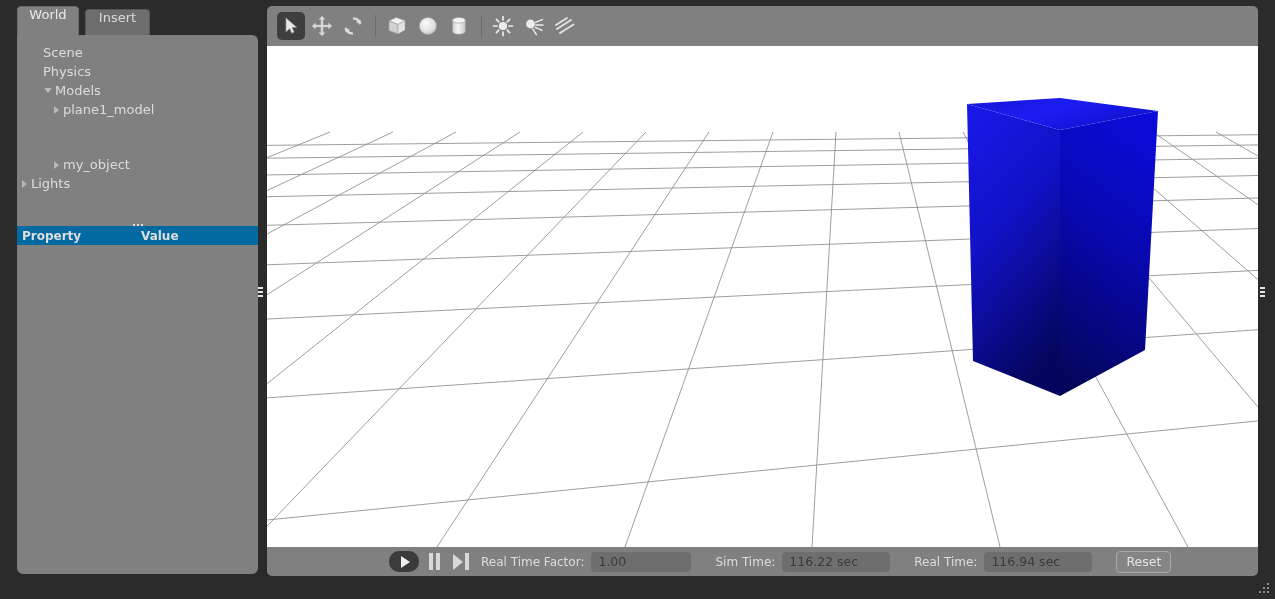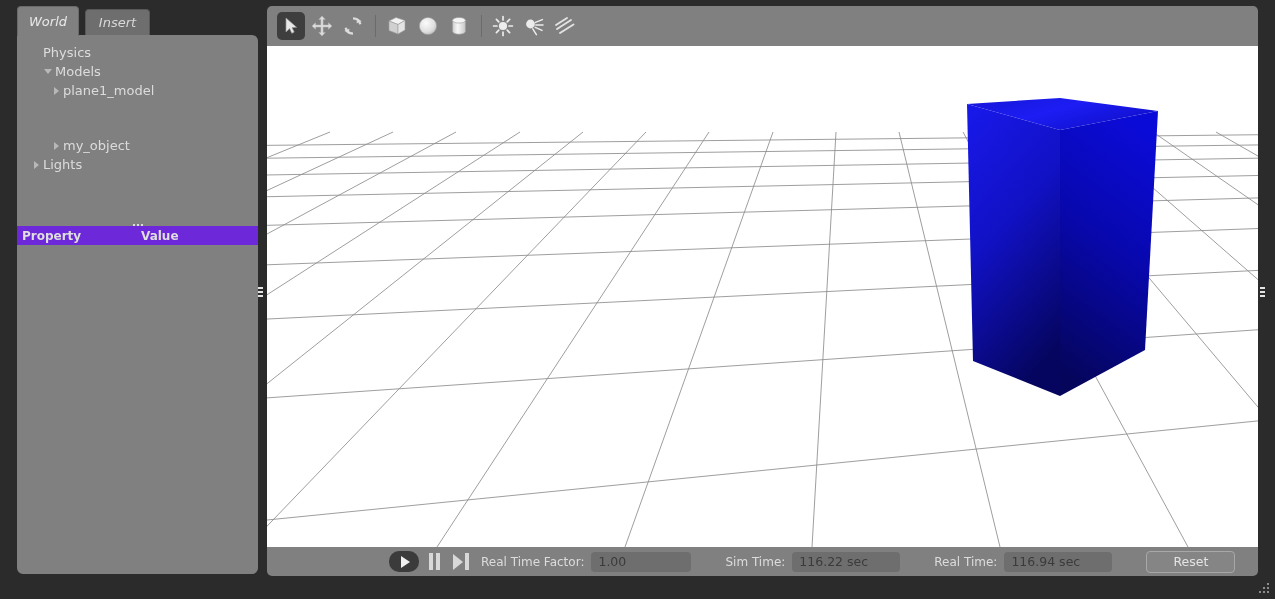--- a/index.html
+++ b/index.html
@@ -13,23 +13,22 @@
 
   
   #left-panel { position: absolute; left: 8px; top: 6px; width: 250px; height: 568px; }
 
   .tabbar { position: absolute; left: 0; top: 0; height: 29px; width: 250px; }
   .tab {
     position: absolute; top: 3px; height: 26px;
     background: #6e6e6e; border: 1px solid #585858; border-bottom: none;
     border-radius: 4px 4px 0 0;
     color: #d8d8d8; font-size: 13px;
-    display: flex; align-items: center; justify-content: center;
+    display: flex; align-items: flex-start; justify-content: center;
     cursor: pointer;
-    font-style: italic;
   }
   .tab.active {
     background: #808080; top: 0; height: 30px; z-index: 3;
     border-color: #6a6a6a; color: #e9e9e9;
   }
   #tab-world { left: 9px; width: 62px; }
   #tab-insert { left: 77px; width: 65px; }
 
   .panel-body {
     position: absolute; left: 9px; top: 29px; width: 241px; height: 539px;
@@ -60,21 +59,21 @@
   .mini-splitter-h {
     position: absolute; left: 0; right: 0; top: 186px; height: 9px;
     display: flex; align-items: center; justify-content: center; cursor: row-resize;
   }
   .mini-splitter-h span {
     display: block; width: 2px; height: 4px; background: #dddddd; margin: 0 1px;
   }
 
   .prop-header {
     position: absolute; left: 0; top: 191px; width: 241px; height: 19px;
-    background: #6d28d9; display: flex; align-items: center;
+    background: #0369a1; display: flex; align-items: center;
     color: #dfdfdf; font-size: 12px; font-weight: bold;
   }
   .prop-header .col1 { width: 124px; padding-left: 5px; }
   .prop-header .col2 { }
   .prop-list { position: absolute; left: 0; top: 210px; width: 241px; bottom: 0; }
 
   
   .vsplit {
     position: absolute; width: 8px; display: flex; flex-direction: column;
     align-items: center; justify-content: center; cursor: col-resize;
@@ -126,28 +125,28 @@
   .step-tri {
     width: 0; height: 0; border-left: 10px solid #d8d8d8;
     border-top: 8px solid transparent; border-bottom: 8px solid transparent;
   }
   .step-bar { width: 4px; height: 17px; background: #d8d8d8; }
 
   .tlabel { color: #dcdcdc; font-size: 12px; margin-right: 7px; white-space: nowrap; }
   .tfield {
     background: #6e6e6e; border-radius: 4px; height: 20px;
     color: #3b3b3b; font-size: 12.5px; display: flex; align-items: center;
-    padding: 0 7px; margin-right: 34px; white-space: nowrap;
+    padding: 0 7px; margin-right: 24px; white-space: nowrap;
   }
   #f-rtf { width: 100px; }
   #f-sim { width: 108px; text-align: center; }
   #f-real { width: 108px; }
   .reset-btn {
     background: #858585; border: 1px solid #a8a8a8; border-radius: 4px;
-    height: 22px; padding: 0 26px; color: #e4e4e4; font-size: 12.5px;
+    height: 22px; padding: 0 9px; color: #e4e4e4; font-size: 12.5px;
     display: flex; align-items: center; cursor: pointer;
   }
 
   
   #grip { position: absolute; right: 4px; bottom: 4px; width: 14px; height: 14px; cursor: nwse-resize; }
   #grip i { position: absolute; width: 2px; height: 2px; background: #8d8d8d; }
 </style>
 </head>
 <body>
 
@@ -161,41 +160,44 @@
       </div>
       <div id="tab-insert" class="tab">
         <span>Insert</span>
       </div>
     </div>
 
     <div class="panel-body">
 
       <div class="tree">
         <div class="tree-row" style="padding-left:26px;">
+          <span class="tree-label">Scene</span>
+        </div>
+        <div class="tree-row" style="padding-left:26px;">
           <span class="tree-label">Physics</span>
         </div>
         <div class="tree-row" style="padding-left:24px;">
           <span class="tw-arrow">
               <i class="arrow-down"></i>
             </span>
           <span class="tree-label">Models</span>
         </div>
         <div class="tree-row" style="padding-left:32px;">
           <span class="tw-arrow">
               <i class="arrow-right"></i>
             </span>
           <span class="tree-label">plane1_model</span>
         </div>
         <div class="tree-row" style="padding-left:32px;margin-top:36px;">
           <span class="tw-arrow">
               <i class="arrow-right"></i>
             </span>
           <span class="tree-label">my_object</span>
         </div>
-        <div class="tree-row" style="padding-left:12px;">
+        <div class="tree-row" style="">
           <span class="tw-arrow">
               <i class="arrow-right"></i>
             </span>
           <span class="tree-label">Lights</span>
         </div>
       </div>
 
       <div class="mini-splitter-h">
         <span></span>
           <span></span>

